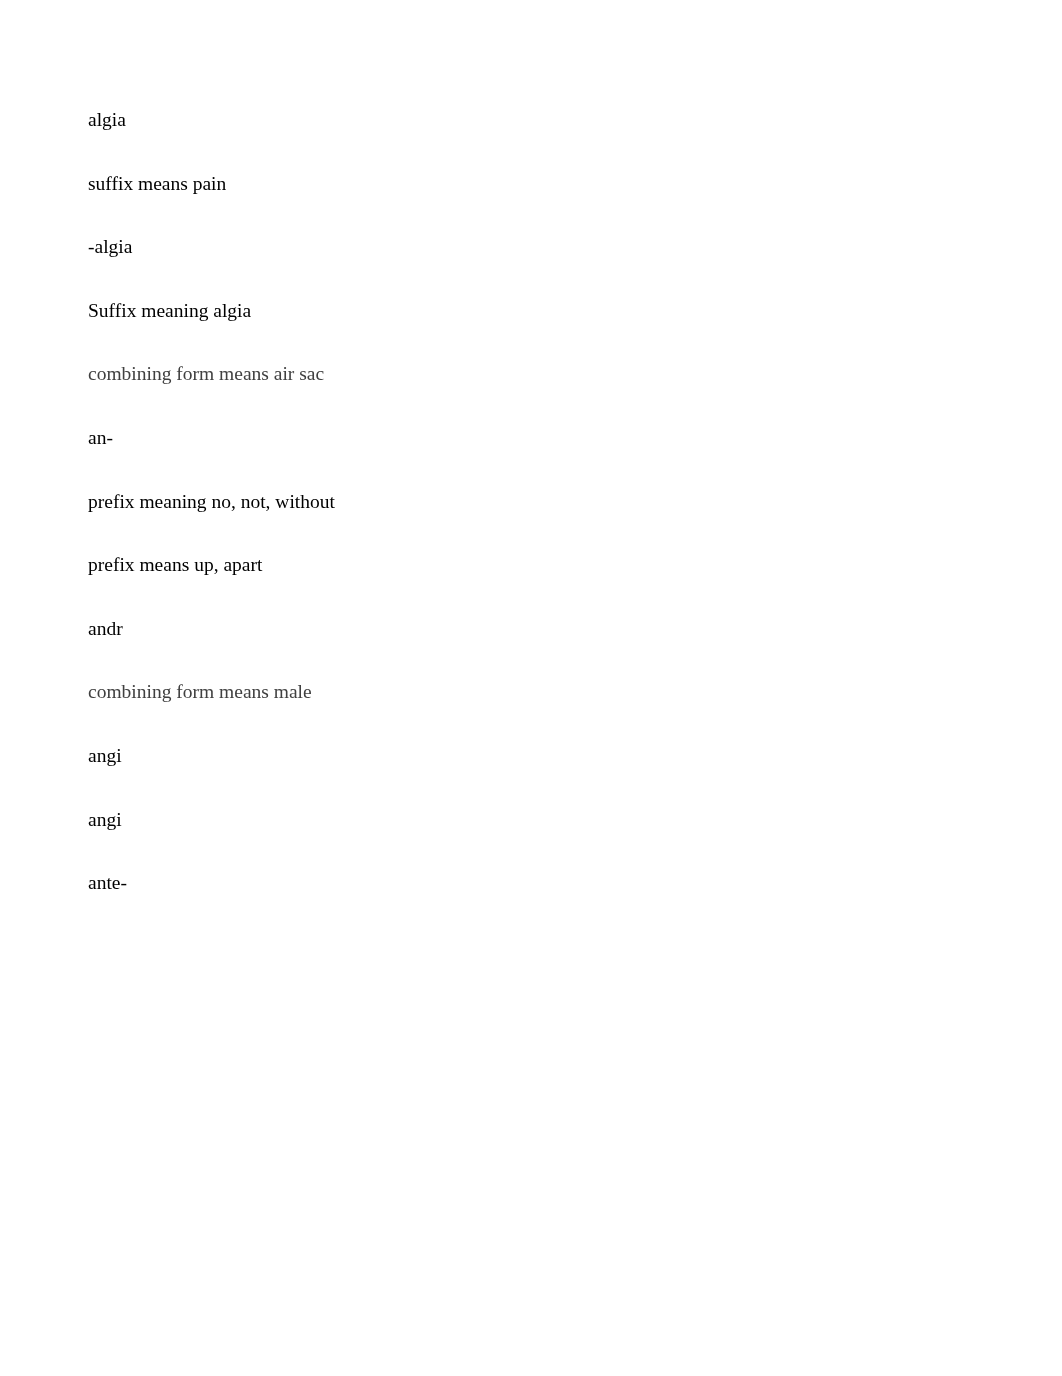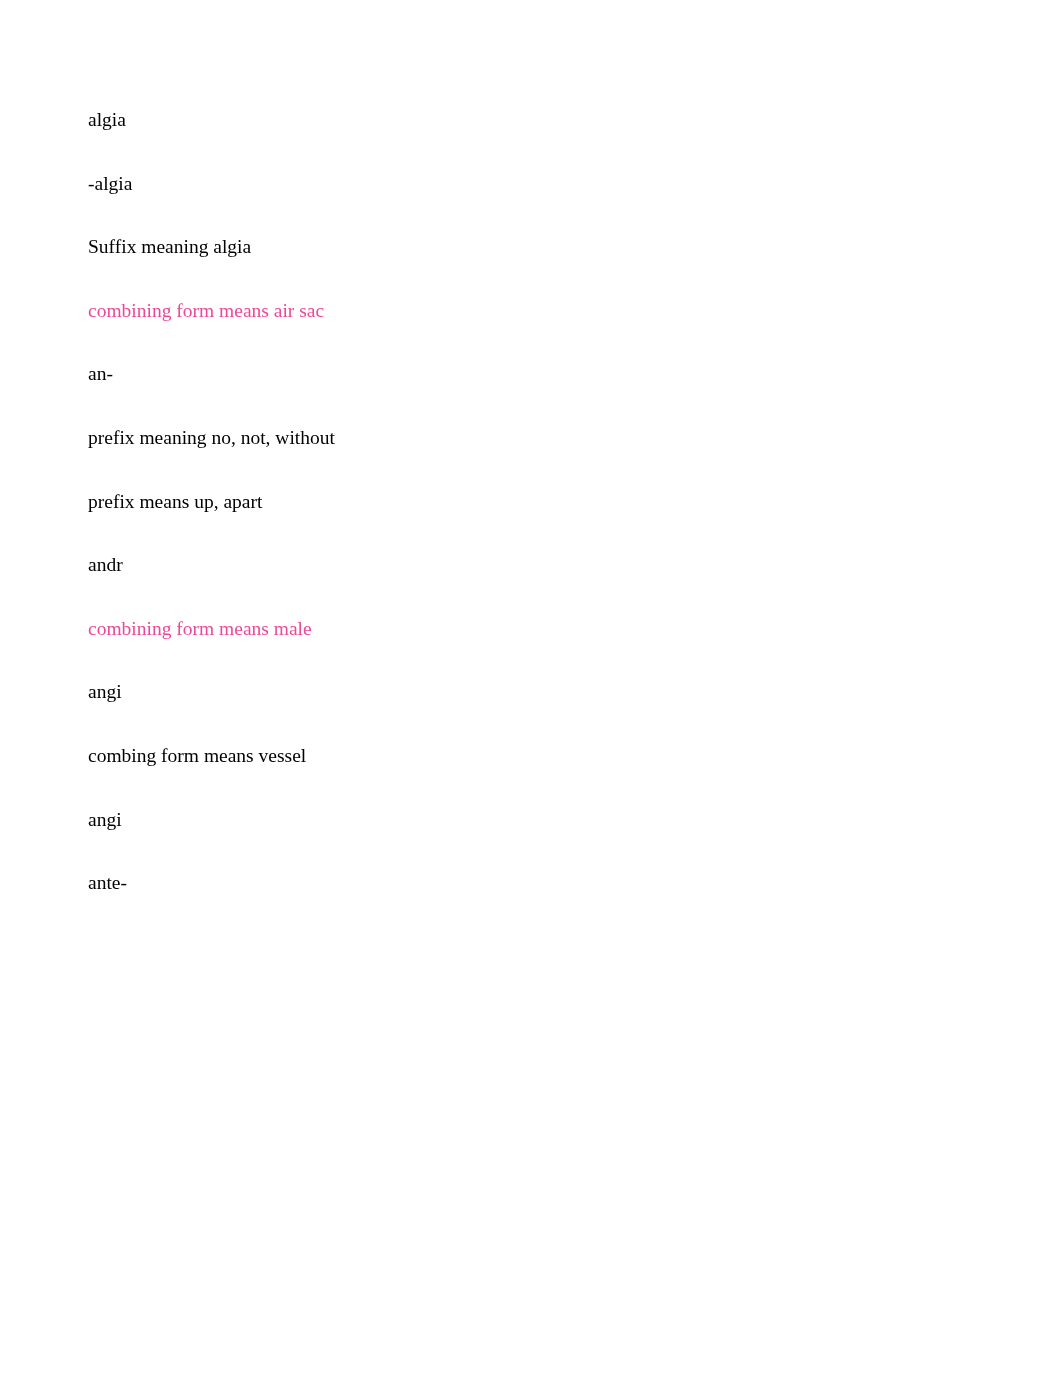--- a/index.html
+++ b/index.html
@@ -24,35 +24,35 @@
     padding: 0;
     height: 63.6px;
     display: flex;
     align-items: flex-start;
     white-space: pre;
   }
   .doc-line span {
     display: inline-block;
   }
   .red {
-    color: #ec4899;
+    color: #404040;
   }
 </style>
 </head>
 <body>
 
 <div class="page">
   <div class="doc-body">
     <div class="doc-line"><span>algia</span></div>
+    <div class="doc-line"><span>suffix means pain</span></div>
     <div class="doc-line"><span>-algia</span></div>
     <div class="doc-line"><span>Suffix meaning algia</span></div>
     <div class="doc-line"><span class="red">combining form means air sac</span></div>
     <div class="doc-line"><span>an-</span></div>
     <div class="doc-line"><span>prefix meaning no, not, without</span></div>
     <div class="doc-line"><span>prefix means up, apart</span></div>
     <div class="doc-line"><span>andr</span></div>
     <div class="doc-line"><span class="red">combining form means male</span></div>
     <div class="doc-line"><span>angi</span></div>
-    <div class="doc-line"><span>combing form means vessel</span></div>
     <div class="doc-line"><span>angi</span></div>
     <div class="doc-line"><span>ante-</span></div>
   </div>
 </div>
 
 </body></html>

